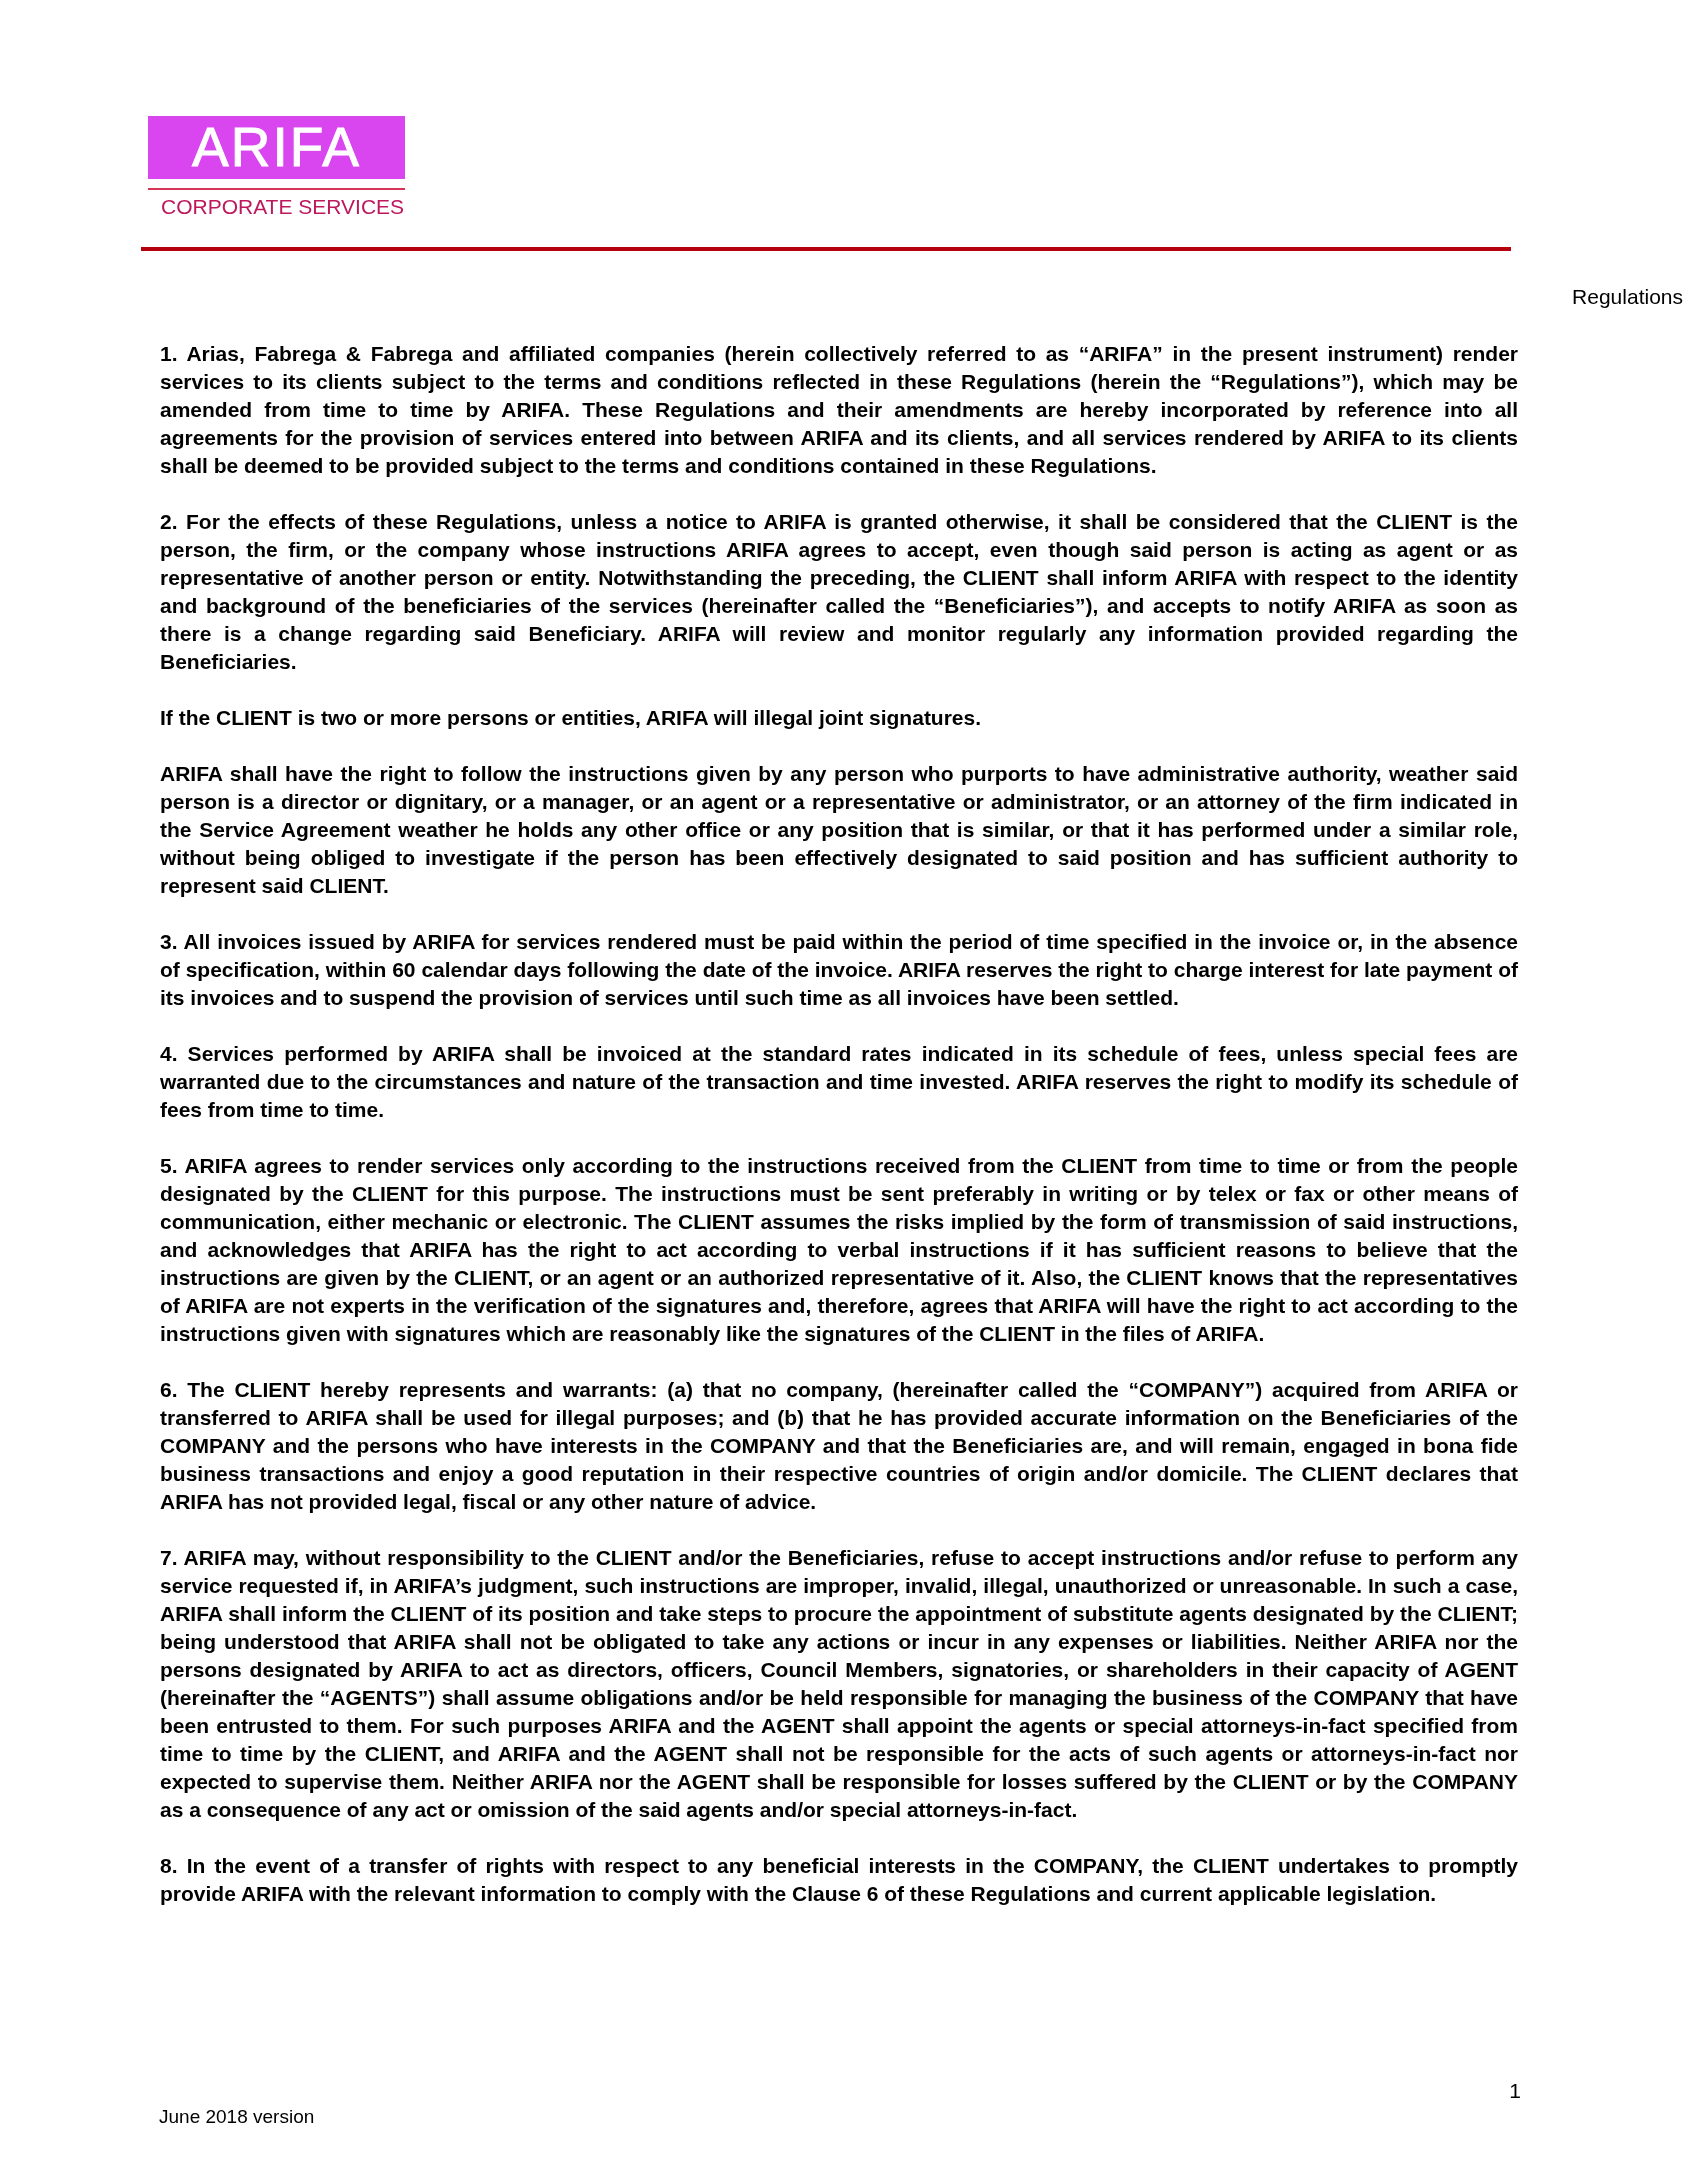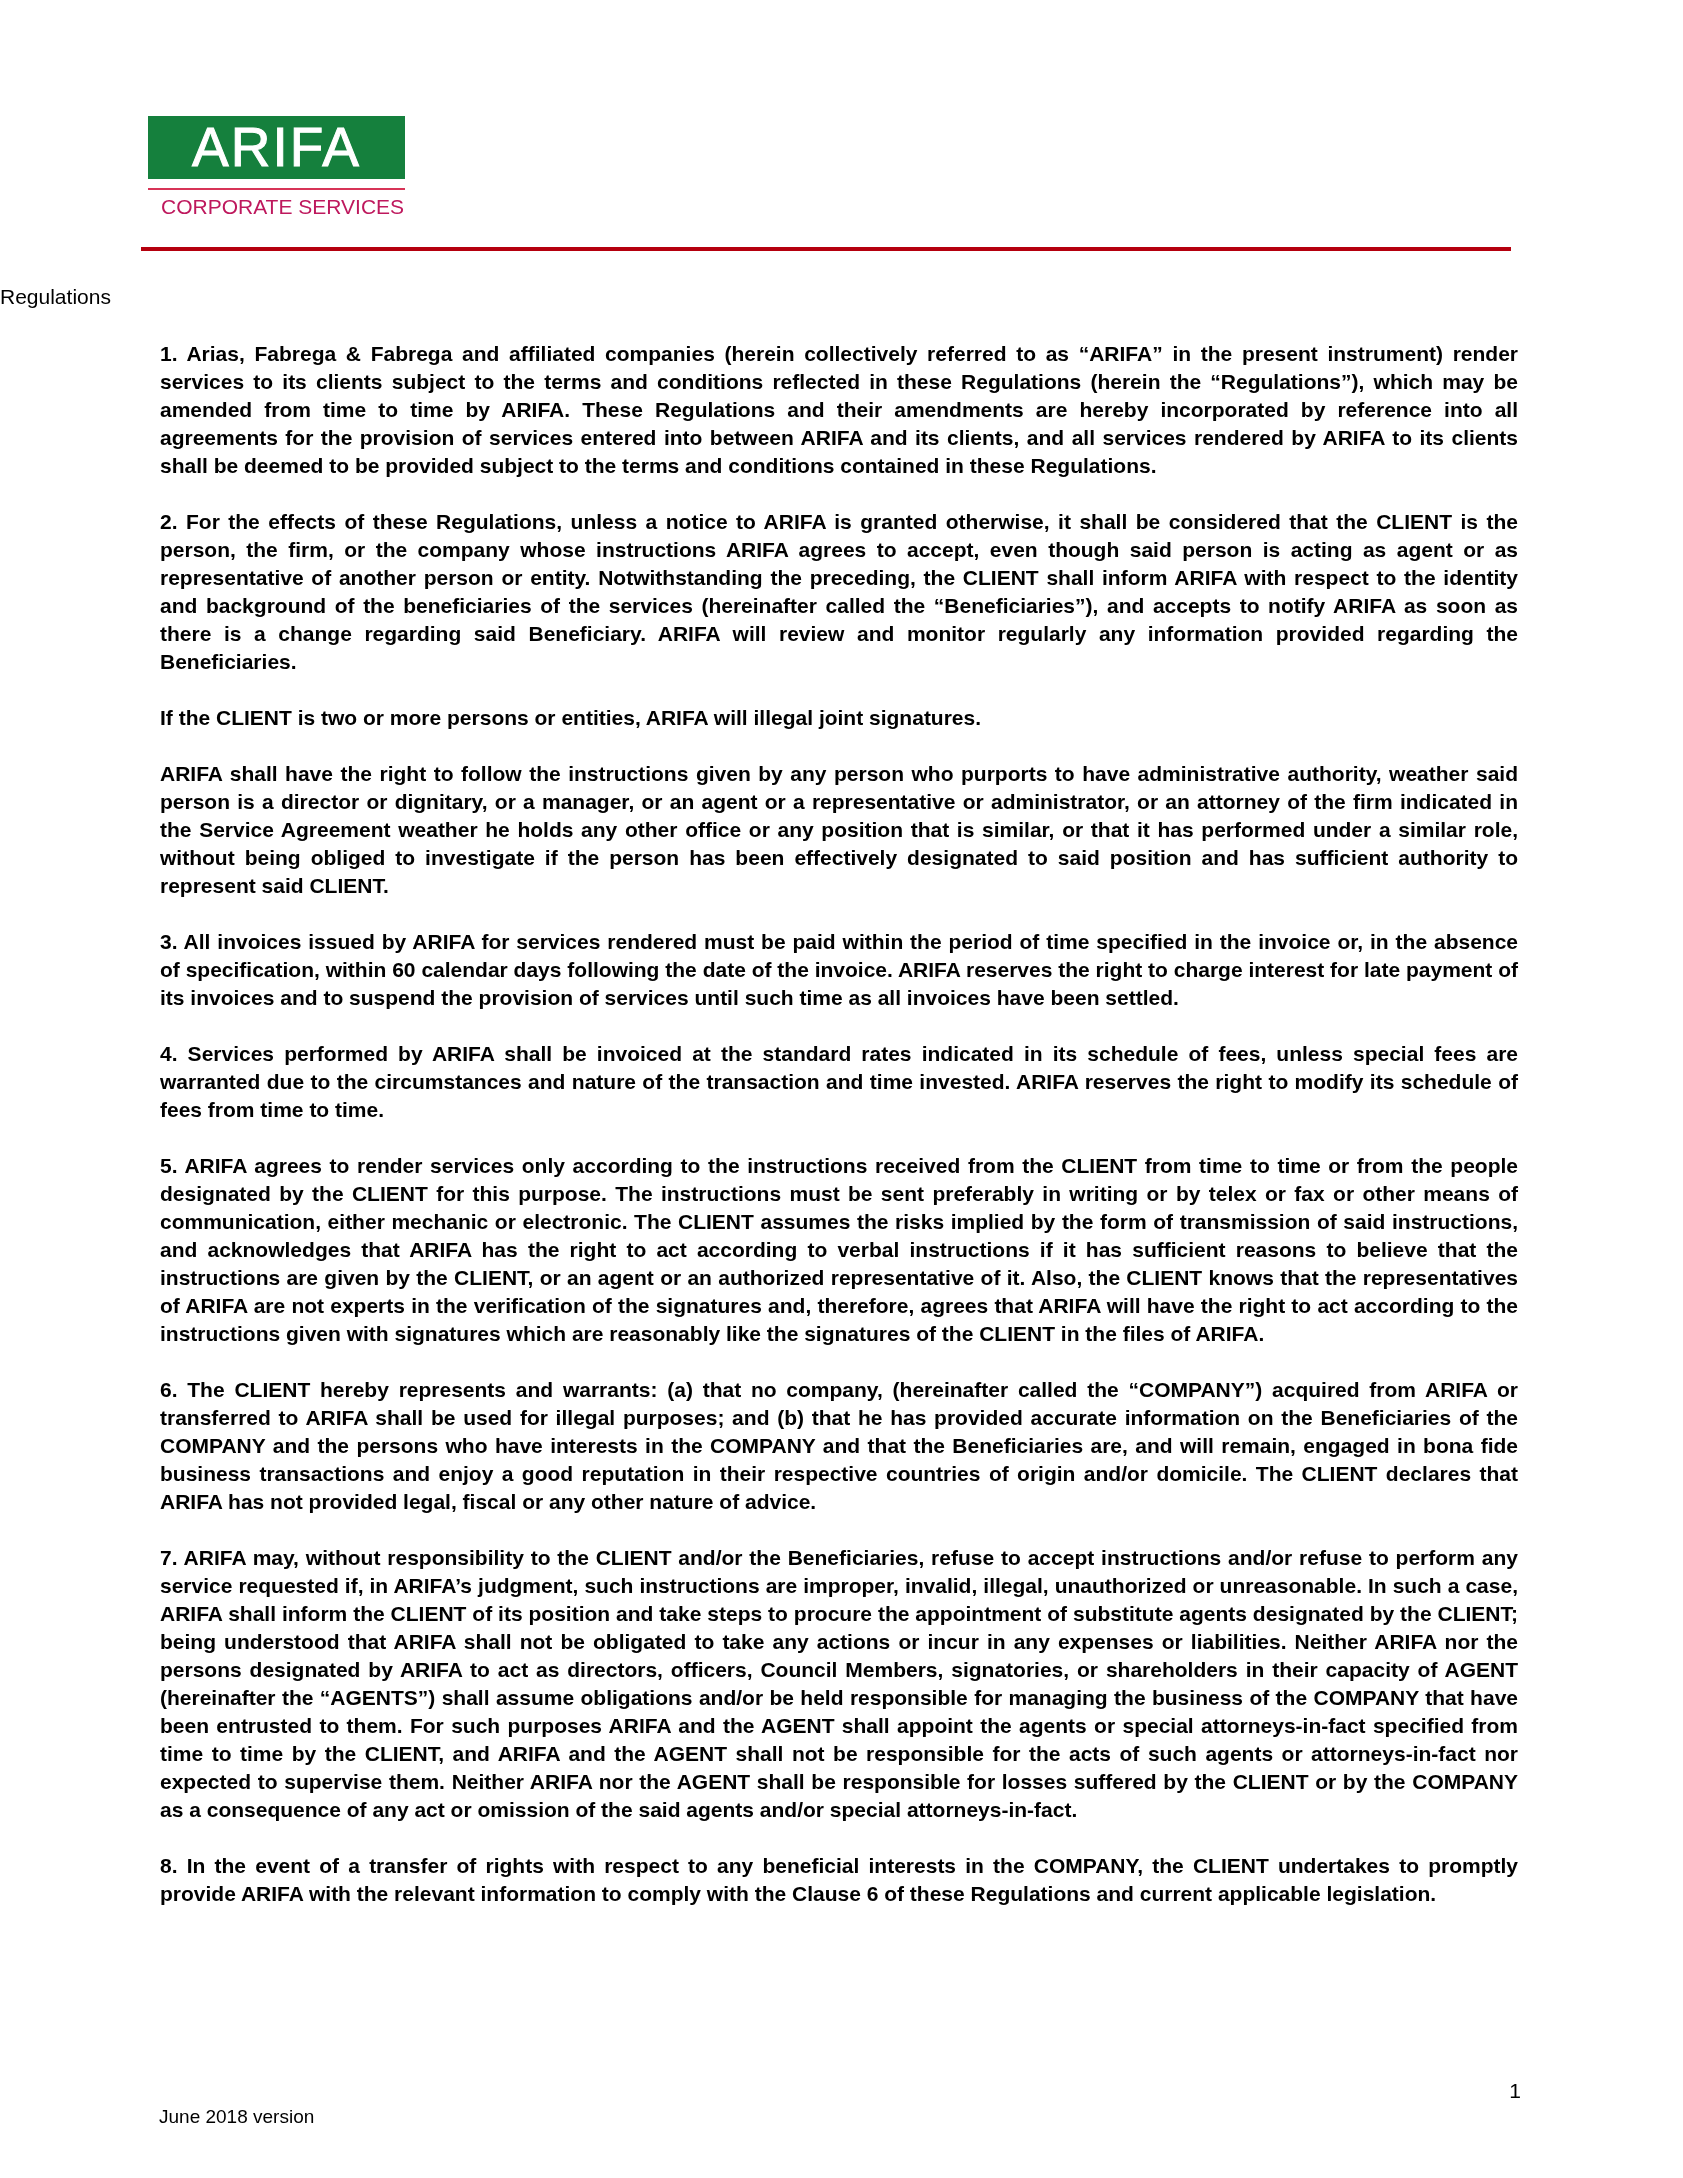--- a/index.html
+++ b/index.html
@@ -14,21 +14,21 @@
       overflow: hidden;
       font-family: "Liberation Sans", sans-serif;
       color: #000000;
     }
     .logo-box {
       position: absolute;
       left: 148px;
       top: 116px;
       width: 257px;
       height: 63px;
-      background: #15803d;
+      background: #d946ef;
       display: flex;
       align-items: center;
       justify-content: center;
     }
     .logo-word {
       color: #ffffff;
       font-family: "Liberation Sans", sans-serif;
       font-size: 55px;
       line-height: 55px;
       letter-spacing: 2px;
@@ -60,21 +60,21 @@
       top: 247px;
       width: 1370px;
       height: 4px;
       background: #b5000e;
     }
     .doc-title {
       position: absolute;
       left: 0;
       width: 1683px;
       top: 283px;
-      text-align: left;
+      text-align: right;
       font-size: 21px;
       line-height: 28px;
     }
     .body-text {
       position: absolute;
       left: 160px;
       top: 340px;
       width: 1358px;
       font-size: 21px;
       line-height: 28px;

